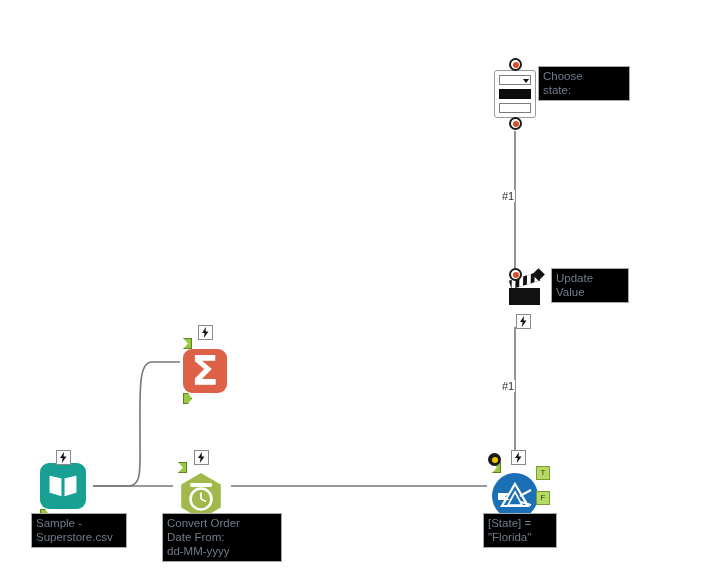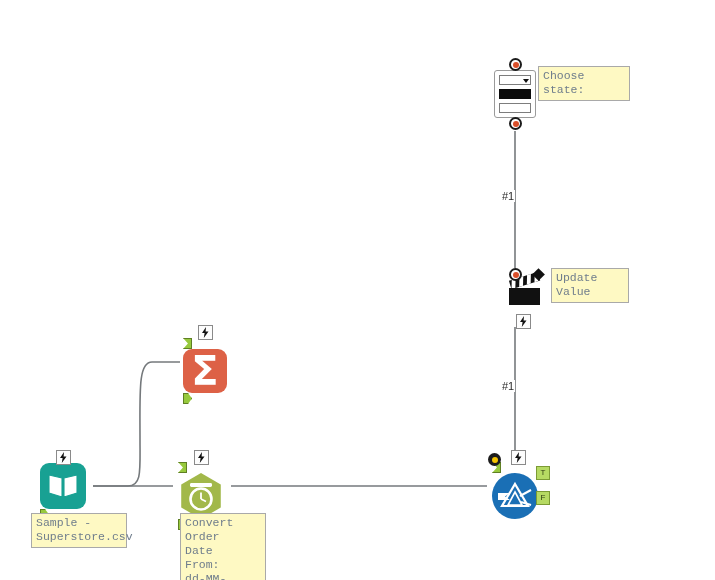--- a/index.html
+++ b/index.html
@@ -191,23 +191,23 @@
     width: 0; height: 0;
     border-left: 3px solid transparent;
     border-right: 3px solid transparent;
     border-top: 4px solid #111;
   }
 
   
   .node-label {
     position: absolute;
     border: 1px solid #a9a9a9;
-    background: #fef9c3;
+    background: #000000;
     color: #6f7d8c;
-    font-family: Liberation Mono, monospace;
+    font-family: Liberation Sans, sans-serif;
     font-size: 11.5px;
     line-height: 14px;
     padding: 2px 16px 3px 4px;
     white-space: pre-line;
     box-sizing: border-box;
     z-index: 7;
   }
 
   
   .wire-label {
@@ -336,21 +336,21 @@
     <div class="body-hex" style="background:#a2b84a;">
       <svg width="30" height="30" viewBox="0 0 30 30">
         <rect x="4" y="2" width="22" height="4" rx="1.4" fill="#fff"></rect>
         <circle cx="15" cy="18" r="10.5" fill="none" stroke="#fff" stroke-width="2.6"></circle>
         <line x1="15" y1="18" x2="15" y2="11.5" stroke="#fff" stroke-width="1.8"></line>
         <line x1="15" y1="18" x2="20" y2="20.5" stroke="#fff" stroke-width="1.8"></line>
       </svg>
     </div>
     <div class="port-out" style="left:46px; top:19px;"></div>
   </div>
-  <div class="node-label" style="left:180px; top:513px; width:86px;">Convert Order
+  <div class="node-label" style="left:162px; top:513px; width:120px;">Convert Order
 Date From:
 dd-MM-yyyy</div>
 
   <div class="node" style="left:492px; top:462px;">
     <div class="badge-warn" style="left:-4px; top:-9px;">
       <div class="inner"></div>
     </div>
     <div class="badge-bolt" style="left:19px; top:-12px;">
       <svg width="9" height="11" viewBox="0 0 9 11">
         <polygon points="5,0 1,6 3.6,6 2.8,11 7.5,4.4 4.6,4.4" fill="#111"></polygon>
@@ -362,17 +362,19 @@
         <polygon points="17,4 30,26 4,26" fill="none" stroke="#fff" stroke-width="2.2"></polygon>
         <polygon points="17,12 24,25 10,25" fill="none" stroke="#fff" stroke-width="1.6"></polygon>
         <polygon points="0,13 12,13 7,16.5 12,20 0,20" fill="#fff"></polygon>
         <line x1="22" y1="16" x2="33" y2="10" stroke="#fff" stroke-width="2"></line>
         <line x1="23" y1="22" x2="33" y2="25" stroke="#fff" stroke-width="2"></line>
       </svg>
     </div>
     <div class="port-flag" style="left:44px; top:4px;">T</div>
     <div class="port-flag" style="left:44px; top:29px;">F</div>
   </div>
+  <div class="node-label" style="left:483px; top:513px; width:74px;">[State] =
+"Florida"</div>
 
   <div class="wire-label" style="left:501px; top:190px;">#1</div>
   <div class="wire-label" style="left:501px; top:380px;">#1</div>
 
 </div>
 
 </body></html>

